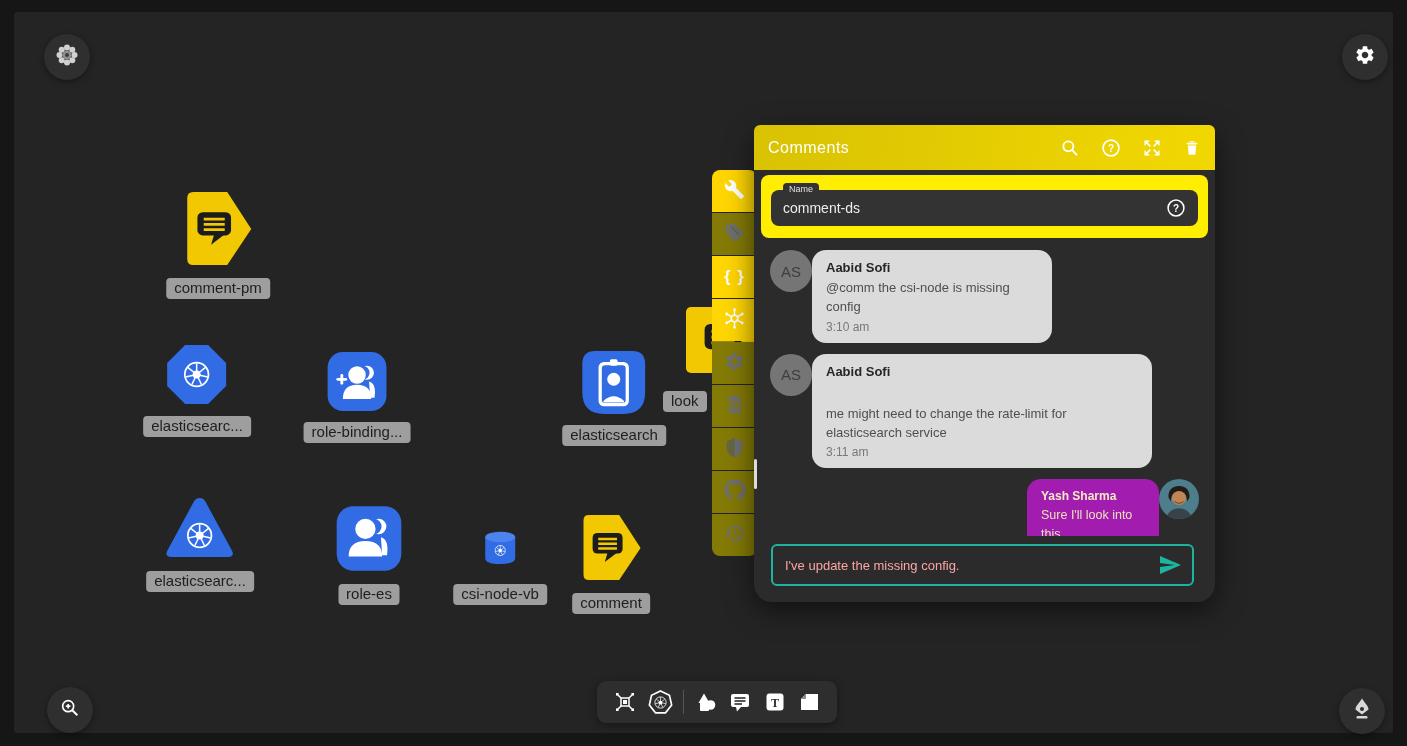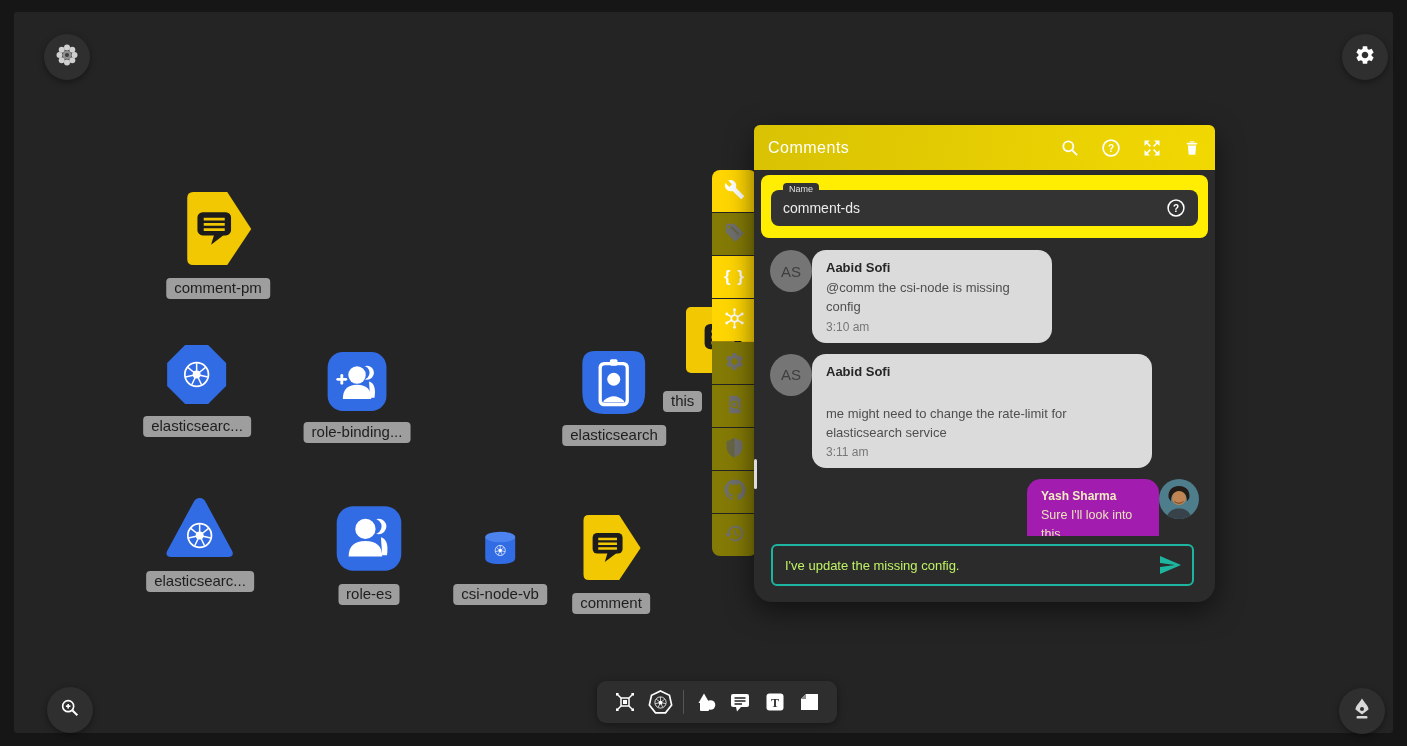--- a/index.html
+++ b/index.html
@@ -46,21 +46,21 @@
   .bubble.wide { width:340px; }
   .bubble.wide .text { margin-top:26px; }
   .msg-row.right { justify-content:flex-end; margin-top:6px; }
   .bubble.reply { background:#a21caf; width:132px; }
   .bubble.reply .author { color:#f0ecc2; font-size:12px; }
   .bubble.reply .text { color:#e9e4b8; font-size:12.5px; margin-top:3px; }
   .avatar-photo { width:40px; height:40px; min-width:40px; border-radius:50%; overflow:hidden; }
   #scroll-thumb { position:absolute; left:0; top:217px; width:3px; height:30px; background:#dcdcdc; border-radius:2px; }
 
   #input-row { position:absolute; left:17px; right:21px; bottom:16px; height:42px; border:2px solid #1db5a0; border-radius:6px; display:flex; align-items:center; padding:0 10px 0 12px; }
-  #chat-input { background:transparent; border:none; outline:none; color:#bef264; font-size:13px; flex:1; font-family:"Liberation Sans", sans-serif; }
+  #chat-input { background:transparent; border:none; outline:none; color:#fca5a5; font-size:13px; flex:1; font-family:"Liberation Sans", sans-serif; }
   #send-btn { cursor:pointer; display:flex; }
 
   
   #bottom-toolbar { position:absolute; left:583px; top:669px; width:240px; height:42px; background:#2e2e2e; border-radius:9px; display:flex; align-items:center; justify-content:space-evenly; padding:0 6px; box-shadow:0 2px 8px rgba(0,0,0,.4); }
   .btool { cursor:pointer; display:flex; }
   .vdivider { width:1px; height:24px; background:#555; }
 </style>
 </head>
 <body>
 
@@ -178,21 +178,21 @@
         <circle cx="30" cy="27" r="6" fill="#fff"></circle>
         <path d="M20.5 47 Q30 38.5 39.5 47 L39.5 48.5 L20.5 48.5 Z" fill="#fff"></path>
       </svg>
       <div class="node-label">elasticsearch</div>
     </div>
 
     <svg width="74" height="66" viewBox="0 0 74 66" style="position:absolute;left:672px;top:295px;">
       <rect x="0" y="0" width="74" height="66" rx="5" fill="#f2c803"></rect>
       <use href="#speechbubble" x="14" y="10" width="46" height="46"></use>
     </svg>
-    <div class="abs-label" style="left:649px;top:379px;">this</div>
+    <div class="abs-label" style="left:649px;top:379px;">look</div>
 
     <div class="node" style="left:186px;top:483px;">
       <svg width="73" height="66" viewBox="0 0 73 66">
         <path d="M36.5 3 Q40.5 3 42.5 7 L69 56 Q71.5 62 65 62 L8 62 Q1.5 62 4 56 L30.5 7 Q32.5 3 36.5 3 Z" fill="#326ce5"></path>
         <use href="#k8swheel" x="19" y="23" width="35" height="35"></use>
       </svg>
       <div class="node-label">elasticsearc...</div>
     </div>
 
     <div class="node" style="left:355px;top:493px;">

